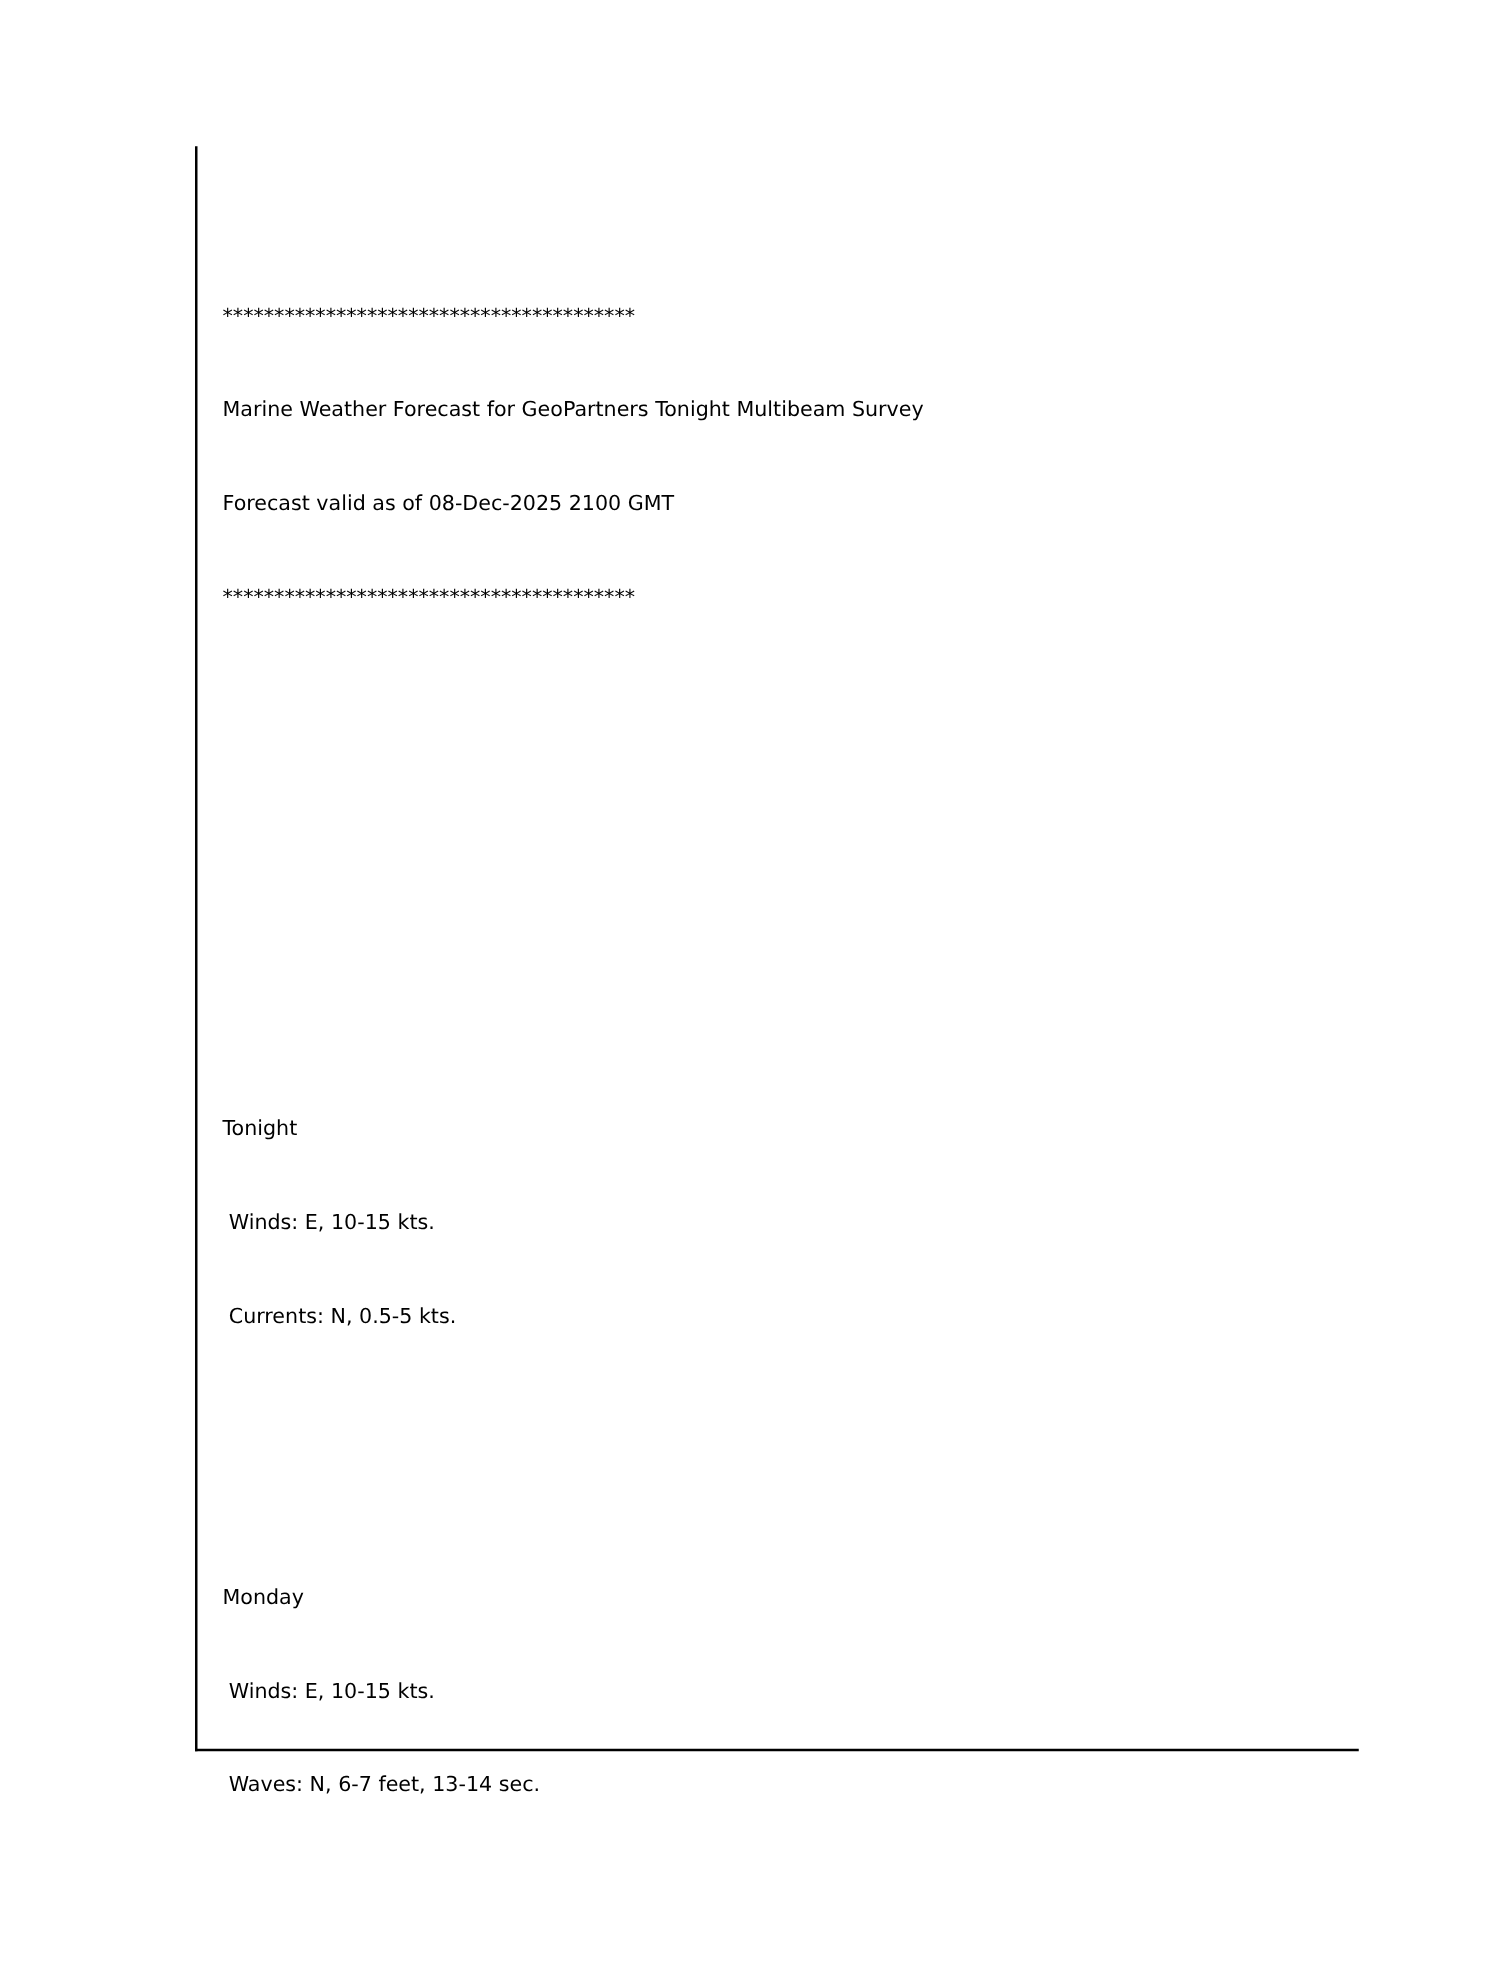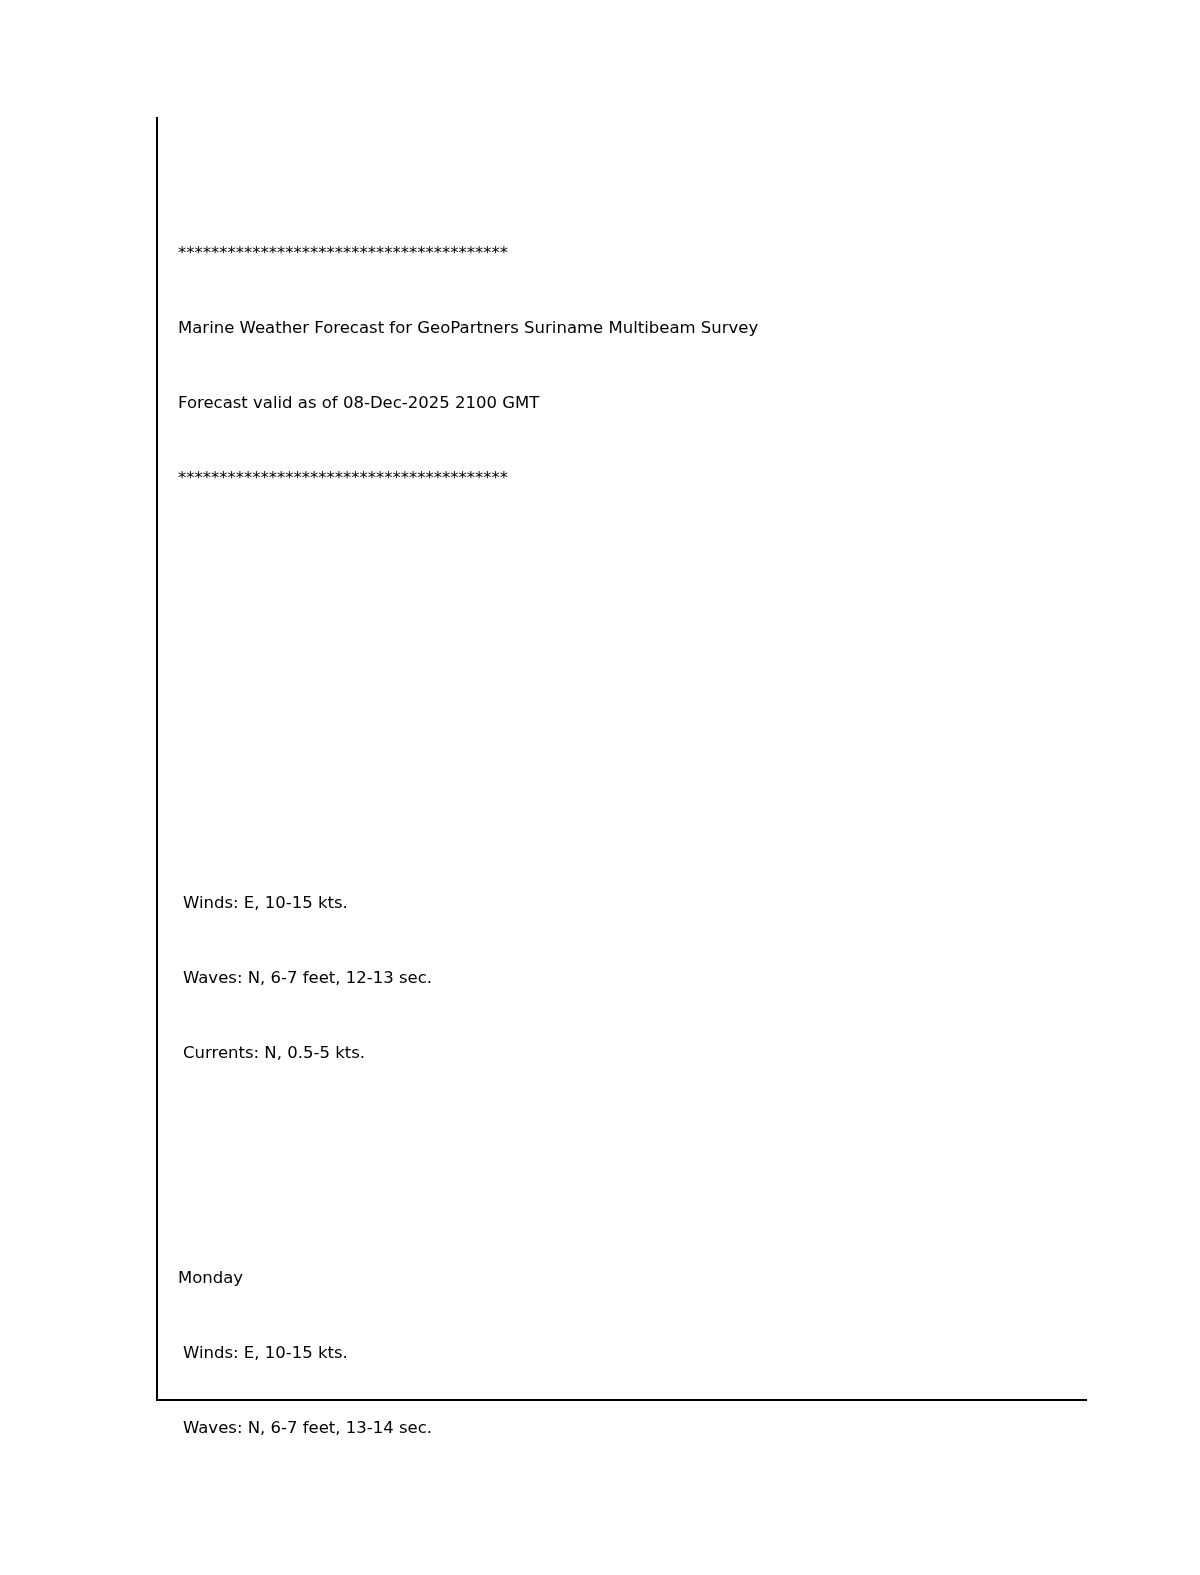--- a/index.html
+++ b/index.html
@@ -38,33 +38,33 @@
 </style>
 </head>
 <body>
 
 <div class="frame"></div>
 
 <div class="doc">
 
   <div>
     <div class="line">****************************************</div>
-    <div class="line">Marine Weather Forecast for GeoPartners Suriname Multibeam Survey</div>
+    <div class="line">Marine Weather Forecast for GeoPartners Tonight Multibeam Survey</div>
     <div class="line">Forecast valid as of 08-Dec-2025 2100 GMT</div>
     <div class="line">****************************************</div>
   </div>
 
   <div class="spacer"></div>
 
 
   <div class="spacer"></div>
 
   <div class="section">
+    <div class="line">Tonight</div>
     <div class="line indent">Winds: E, 10-15 kts.</div>
-    <div class="line indent">Waves: N, 6-7 feet, 12-13 sec.</div>
     <div class="line indent">Currents: N, 0.5-5 kts.</div>
   </div>
 
   <div class="section">
     <div class="line">Monday</div>
     <div class="line indent">Winds: E, 10-15 kts.</div>
     <div class="line indent">Waves: N, 6-7 feet, 13-14 sec.</div>
     
   </div>
 

